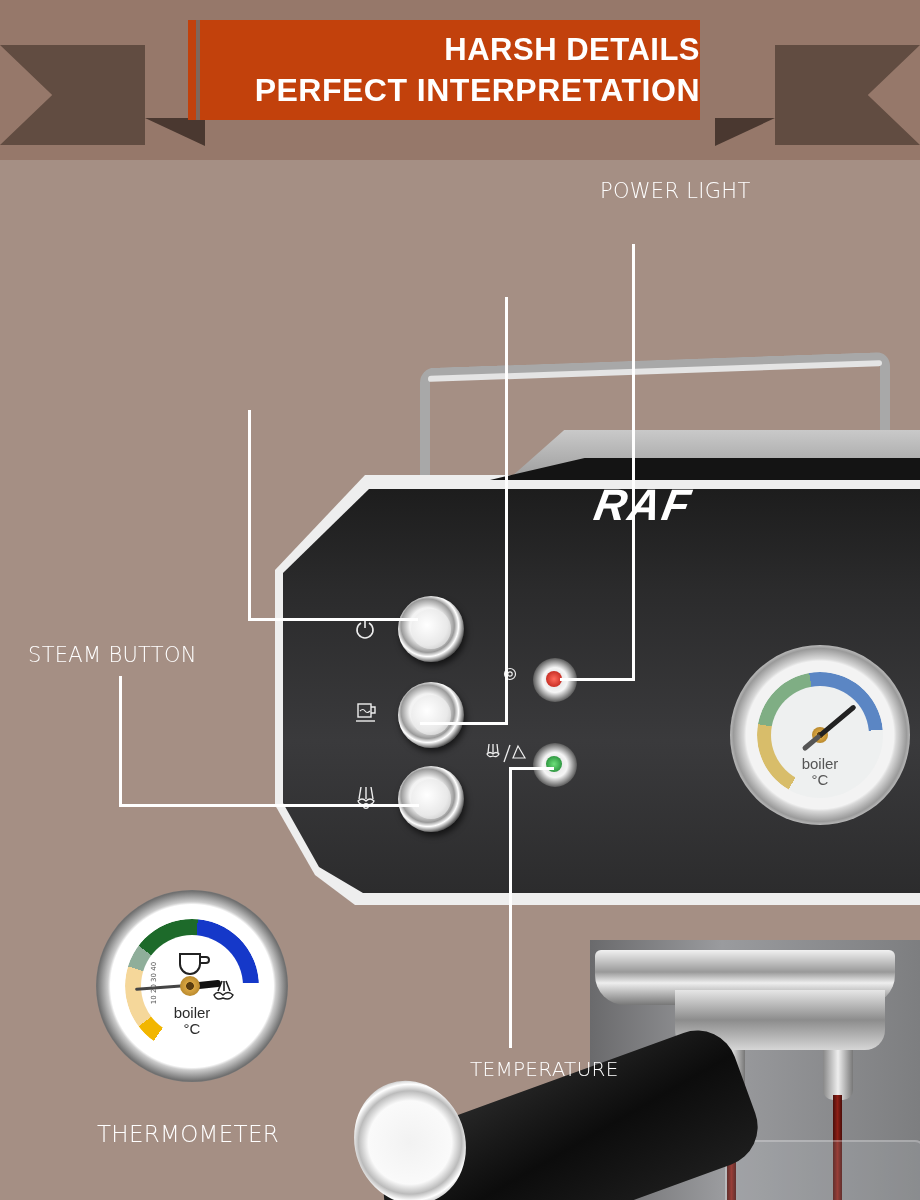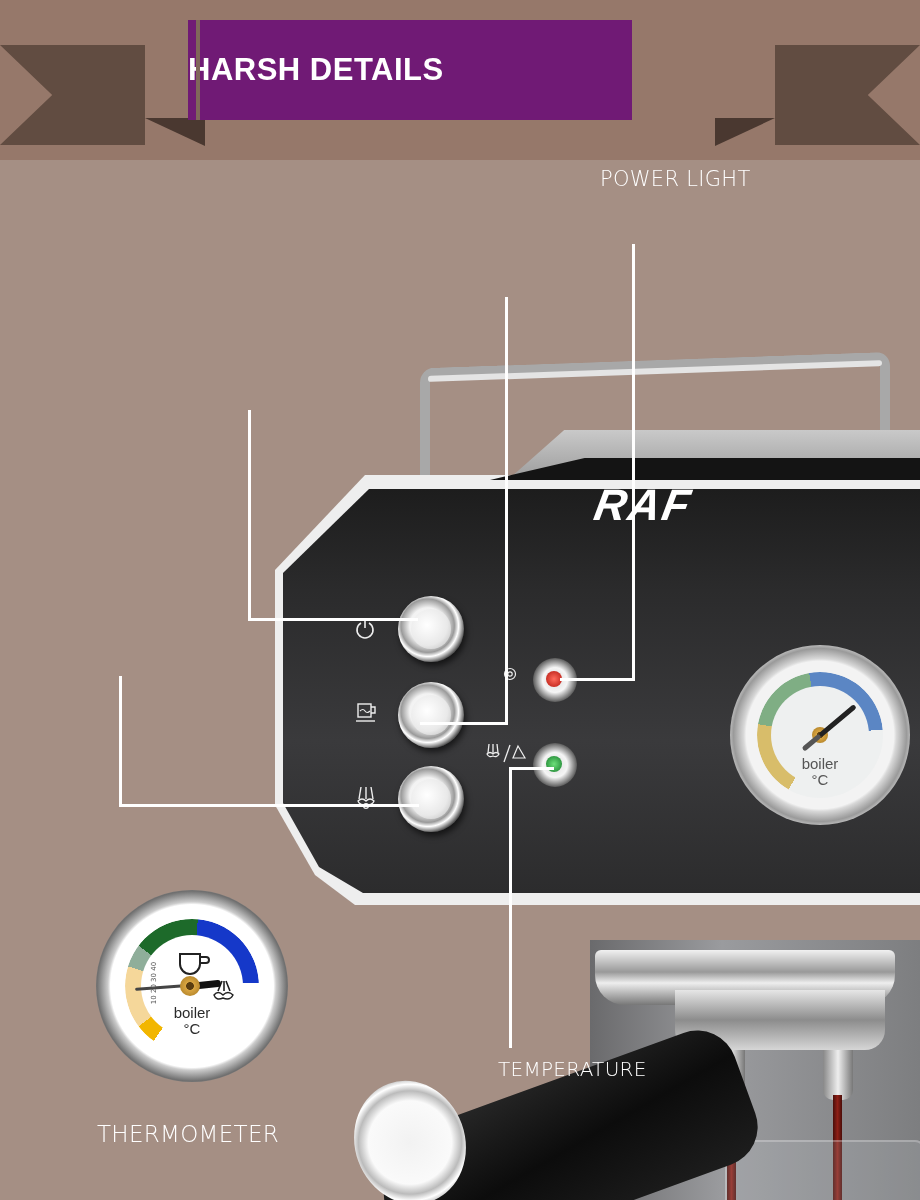--- a/index.html
+++ b/index.html
@@ -16,23 +16,23 @@
 
   
   .header-band { position: absolute; left: 0; top: 0; width: 920px; height: 160px; background: #96786a; }
   .ribbon-tail { position: absolute; top: 45px; width: 145px; height: 100px; background: #614c41; }
   .ribbon-tail.left { left: 0; clip-path: polygon(0 0, 100% 0, 100% 100%, 0 100%, 36% 50%); }
   .ribbon-tail.right { right: 0; clip-path: polygon(0 0, 100% 0, 64% 50%, 100% 100%, 0 100%); }
   .ribbon-fold { position: absolute; top: 118px; width: 60px; height: 28px; background: #4a3830; }
   .ribbon-fold.left { left: 145px; clip-path: polygon(0 0, 100% 0, 100% 100%); }
   .ribbon-fold.right { right: 145px; clip-path: polygon(0 0, 100% 0, 0 100%); }
   .ribbon-main {
-    position: absolute; left: 188px; top: 20px; width: 444px; height: 100px;
-    background: #701a75;
-    display: flex; flex-direction: column; align-items: flex-start; justify-content: center;
+    position: absolute; left: 188px; top: 20px; width: 512px; height: 100px;
+    background: #c2410c;
+    display: flex; flex-direction: column; align-items: flex-end; justify-content: center;
   }
   .ribbon-inner-border { position: absolute; left: 8px; top: 0; right: 0; bottom: 0; border-left: 4px solid #80665a; }
   .ribbon-title {
     color: #ffffff; font-family: "Liberation Sans", sans-serif; font-weight: bold;
     font-size: 31px; letter-spacing: 0.5px; line-height: 40px; text-align: center;
   }
   .ribbon-title.line2 { font-size: 32px; }
 
   
   .bg-area { position: absolute; left: 0; top: 160px; width: 920px; height: 1040px;
@@ -133,20 +133,21 @@
 <div class="canvas">
 
   <div class="header-band">
     <div class="ribbon-tail left"></div>
     <div class="ribbon-tail right"></div>
     <div class="ribbon-fold left"></div>
     <div class="ribbon-fold right"></div>
     <div class="ribbon-main">
       <div class="ribbon-inner-border"></div>
       <div class="ribbon-title">HARSH DETAILS</div>
+      <div class="ribbon-title line2">PERFECT INTERPRETATION</div>
     </div>
   </div>
 
   <div class="bg-area"></div>
 
   <div class="machine">
     <div class="rail">
         <div class="rail-inner"></div>
       </div>
     <div class="top-shell"></div>
@@ -269,21 +270,22 @@
 
   <div class="callout-line" style="left:248px;top:410px;width:3px;height:210px;"></div>
   <div class="callout-line" style="left:248px;top:618px;width:170px;height:3px;"></div>
 
   <div class="callout-line" style="left:119px;top:676px;width:3px;height:130px;"></div>
   <div class="callout-line" style="left:119px;top:804px;width:300px;height:3px;"></div>
 
   <div class="callout-line" style="left:509px;top:768px;width:3px;height:280px;"></div>
   <div class="callout-line" style="left:509px;top:767px;width:45px;height:3px;"></div>
 
-  <div class="callout-label" style="left:600px;top:164px;">
+  <div class="callout-label" style="left:600px;top:176px;">
     <div>POWER LIGHT</div>
   </div>
-  <div class="callout-label" style="left:470px;top:1050px;font-size:20px;line-height:38px;margin-left:28px;">
+  <div class="callout-label" style="left:28px;top:640px;">STEAM BUTTON</div>
+  <div class="callout-label" style="left:470px;top:1050px;font-size:20px;line-height:38px;">
     <div>TEMPERATURE</div>
   </div>
   <div class="callout-label" style="left:97px;top:1118px;font-size:23px;">THERMOMETER</div>
 
 </div>
 
 </body></html>

